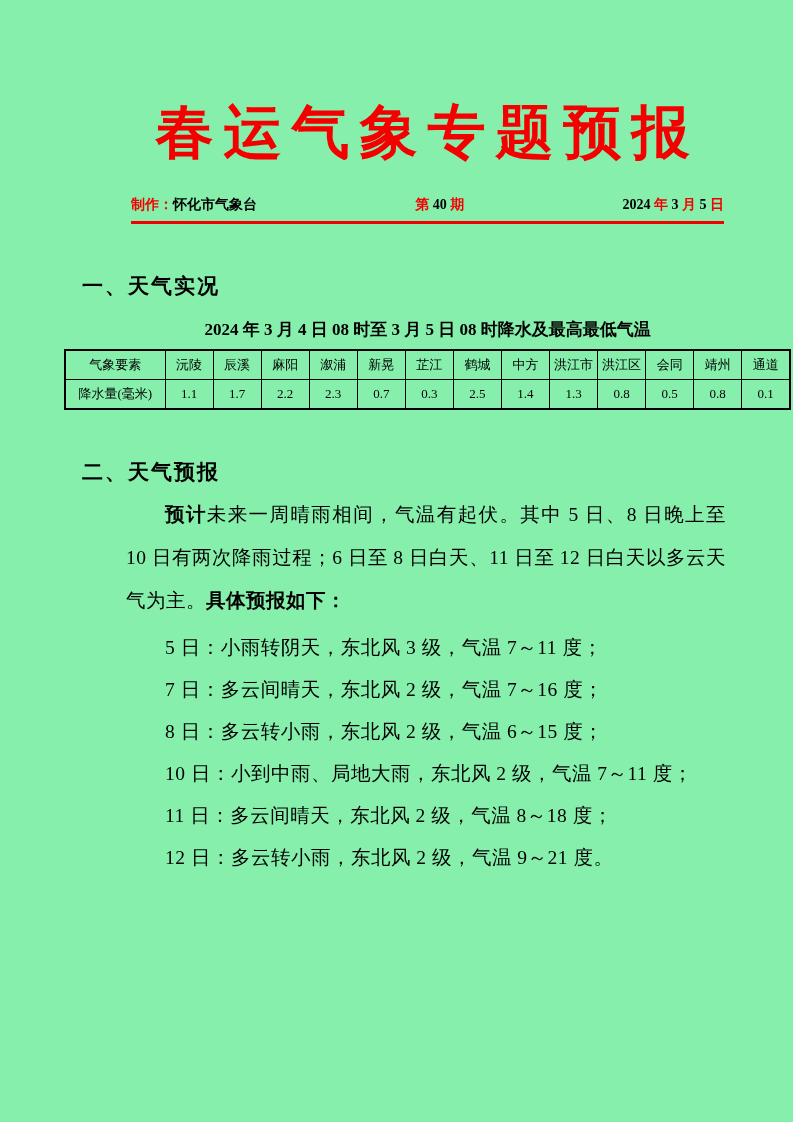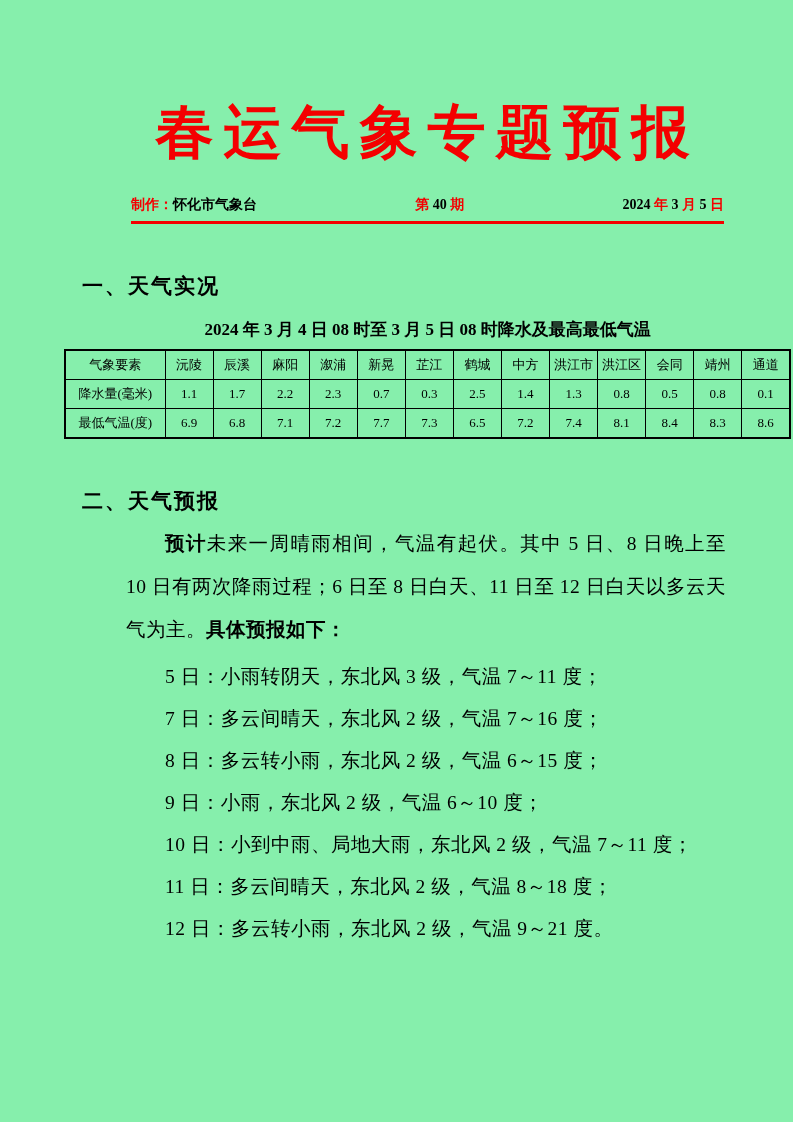--- a/index.html
+++ b/index.html
@@ -157,49 +157,32 @@
         <td>0.7</td>
         <td>0.3</td>
         <td>2.5</td>
         <td>1.4</td>
         <td>1.3</td>
         <td>0.8</td>
         <td>0.5</td>
         <td>0.8</td>
         <td>0.1</td>
       </tr>
-      <tr>
-        <td>最低气温(度)</td>
-        <td>6.9</td>
-        <td>6.8</td>
-        <td>7.1</td>
-        <td>7.2</td>
-        <td>7.7</td>
-        <td>7.3</td>
-        <td>6.5</td>
-        <td>7.2</td>
-        <td>7.4</td>
-        <td>8.1</td>
-        <td>8.4</td>
-        <td>8.3</td>
-        <td>8.6</td>
-      </tr>
     </tbody>
   </table>
 
 
   <div class="section-heading">二、天气预报</div>
 
   <div class="intro">
     <span class="bold">预计</span><span>未来一周晴雨相间，气温有起伏。其中 5 日、8 日晚上至 10 日有两次降雨过程；6 日至 8 日白天、11 日至 12 日白天以多云天气为主。</span><span class="bold">具体预报如下：</span>
   </div>
 
   <div class="forecast-list">
     <div class="forecast-item">5 日：小雨转阴天，东北风 3 级，气温 7～11 度；</div>
     <div class="forecast-item">7 日：多云间晴天，东北风 2 级，气温 7～16 度；</div>
     <div class="forecast-item">8 日：多云转小雨，东北风 2 级，气温 6～15 度；</div>
-    <div class="forecast-item">9 日：小雨，东北风 2 级，气温 6～10 度；</div>
     <div class="forecast-item">10 日：小到中雨、局地大雨，东北风 2 级，气温 7～11 度；</div>
     <div class="forecast-item">11 日：多云间晴天，东北风 2 级，气温 8～18 度；</div>
     <div class="forecast-item">12 日：多云转小雨，东北风 2 级，气温 9～21 度。</div>
   </div>
 
 </div>
 
 </body></html>

